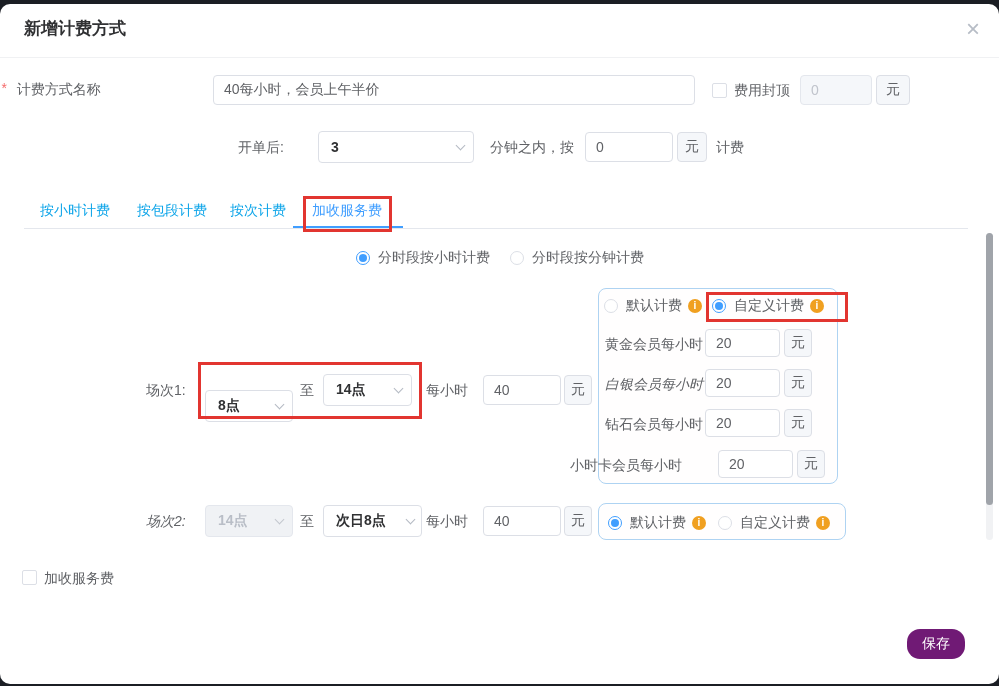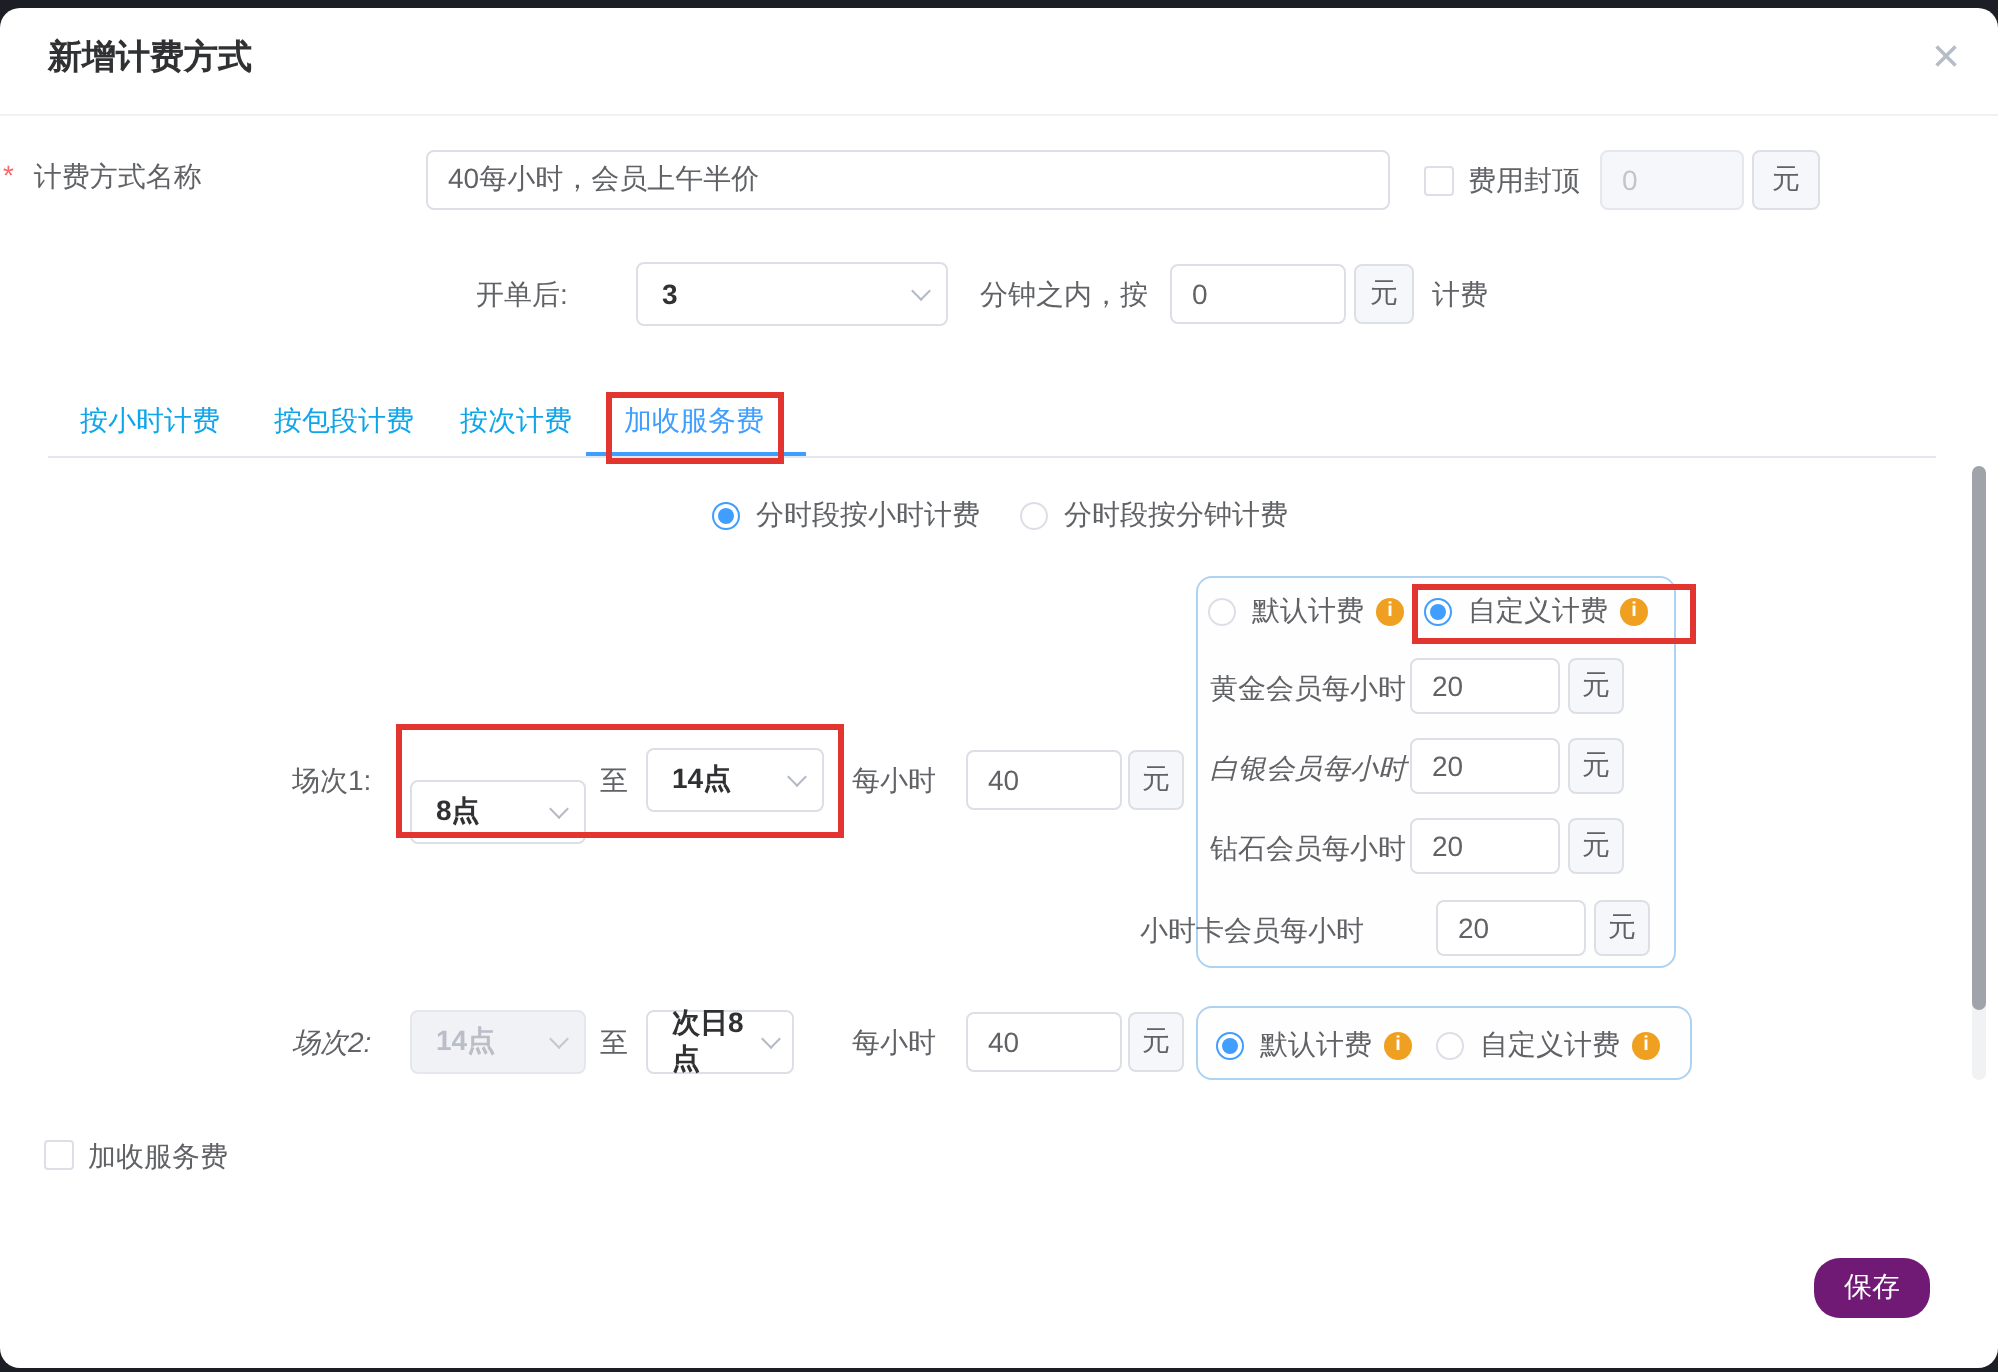--- a/index.html
+++ b/index.html
@@ -163,21 +163,21 @@
   <div class="member-label" style="left:570px;top:451px;">小时卡会员每小时</div>
   <input class="inp small" style="left: 718px; top: 450px; width: 75px;" value="20">
   <div class="unit-chip small" style="left:797px;top:450px;width:28px;">元</div>
 
   <div class="lbl" style="left:146px;top:505px;font-style:italic;">场次2:</div>
   <div class="sel disabled" style="left:205px;top:505px;width:88px;">
     <span>14点</span>
     <span class="chev"></span>
   </div>
   <div class="lbl" style="left:300px;top:505px;">至</div>
-  <div class="sel" style="left:323px;top:505px;width:74px;padding-right:7px;">
+  <div class="sel" style="left:323px;top:505px;width:99px;padding-right:7px;">
     <span>次日8点</span>
     <span class="chev"></span>
   </div>
   <div class="lbl" style="left:426px;top:505px;">每小时</div>
   <input class="inp" style="left: 483px; top: 506px; width: 78px;" value="40">
   <div class="unit-chip" style="left:564px;top:506px;width:28px;">元</div>
 
   <div class="panel" style="left:598px;top:503px;width:248px;height:37px;"></div>
   <div class="radio-row" style="left:608px;top:514px;">
     <span class="radio on"></span>

